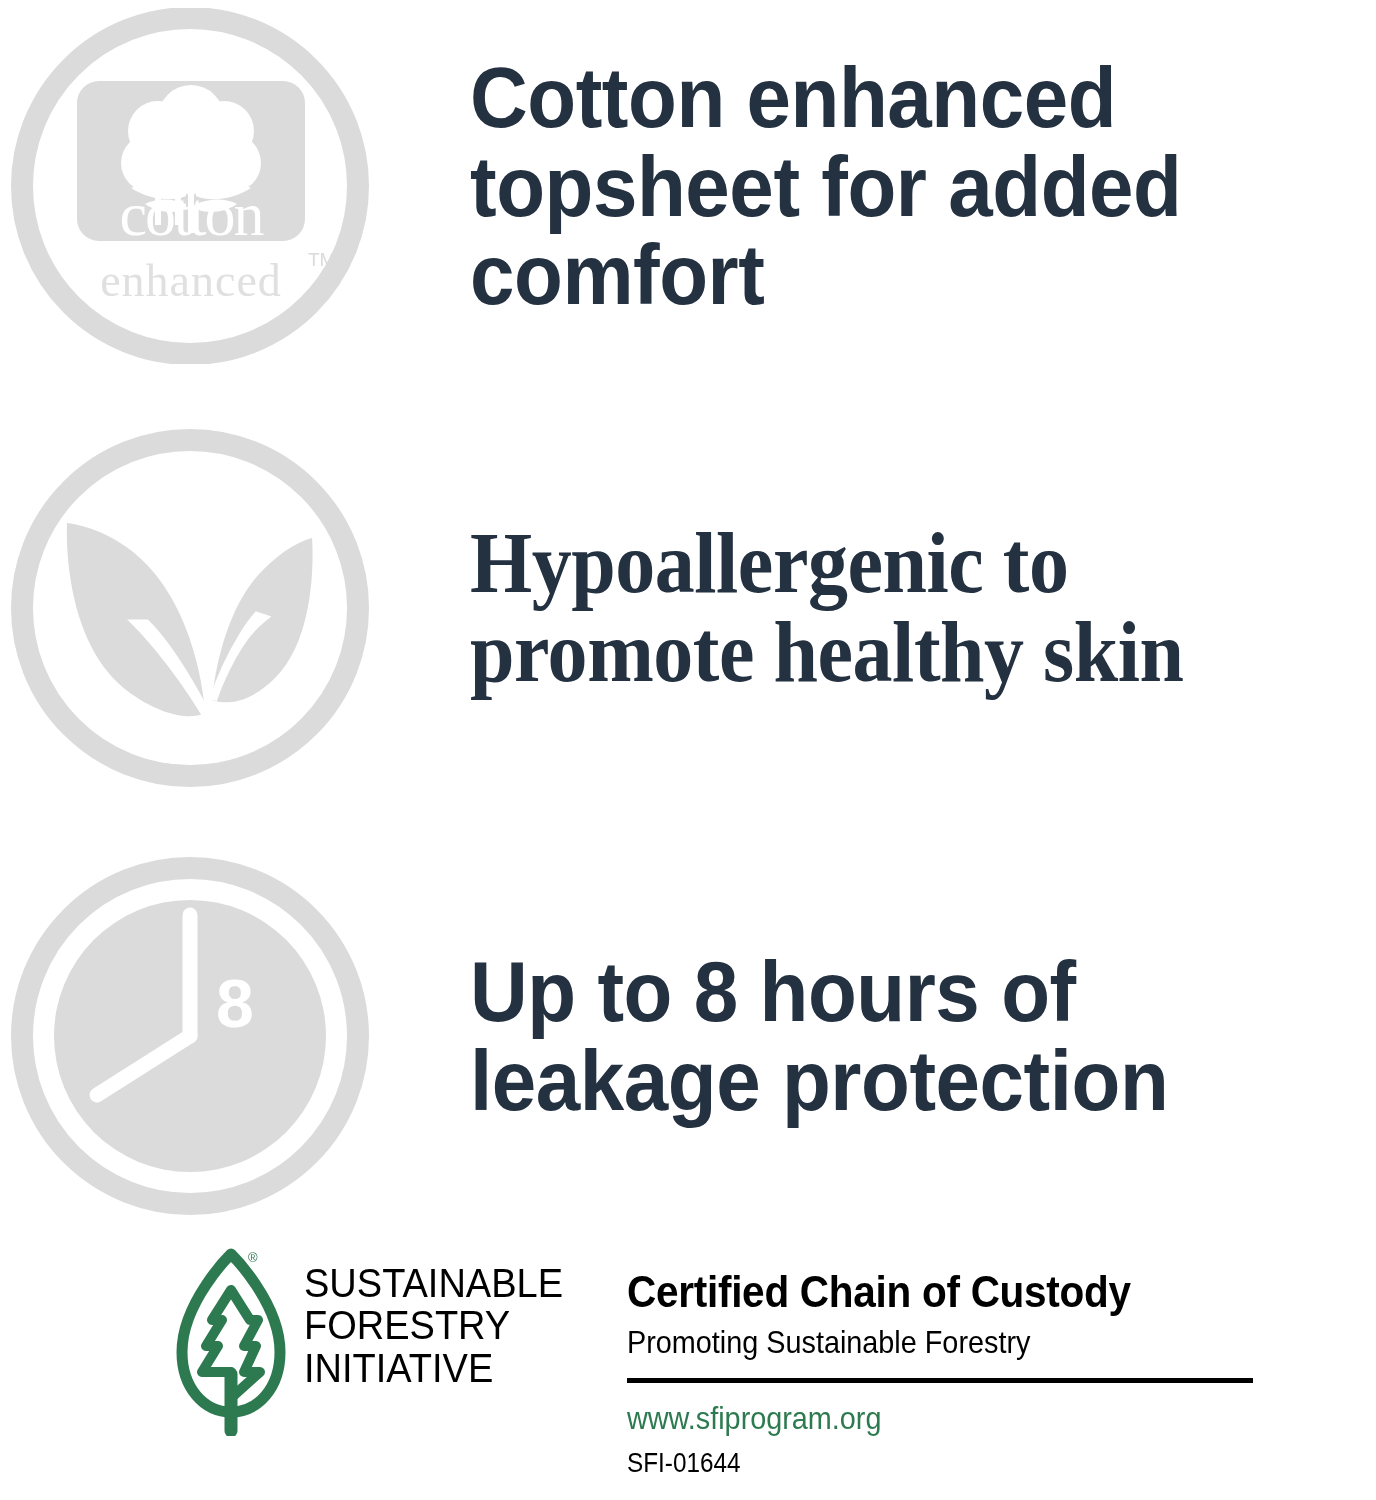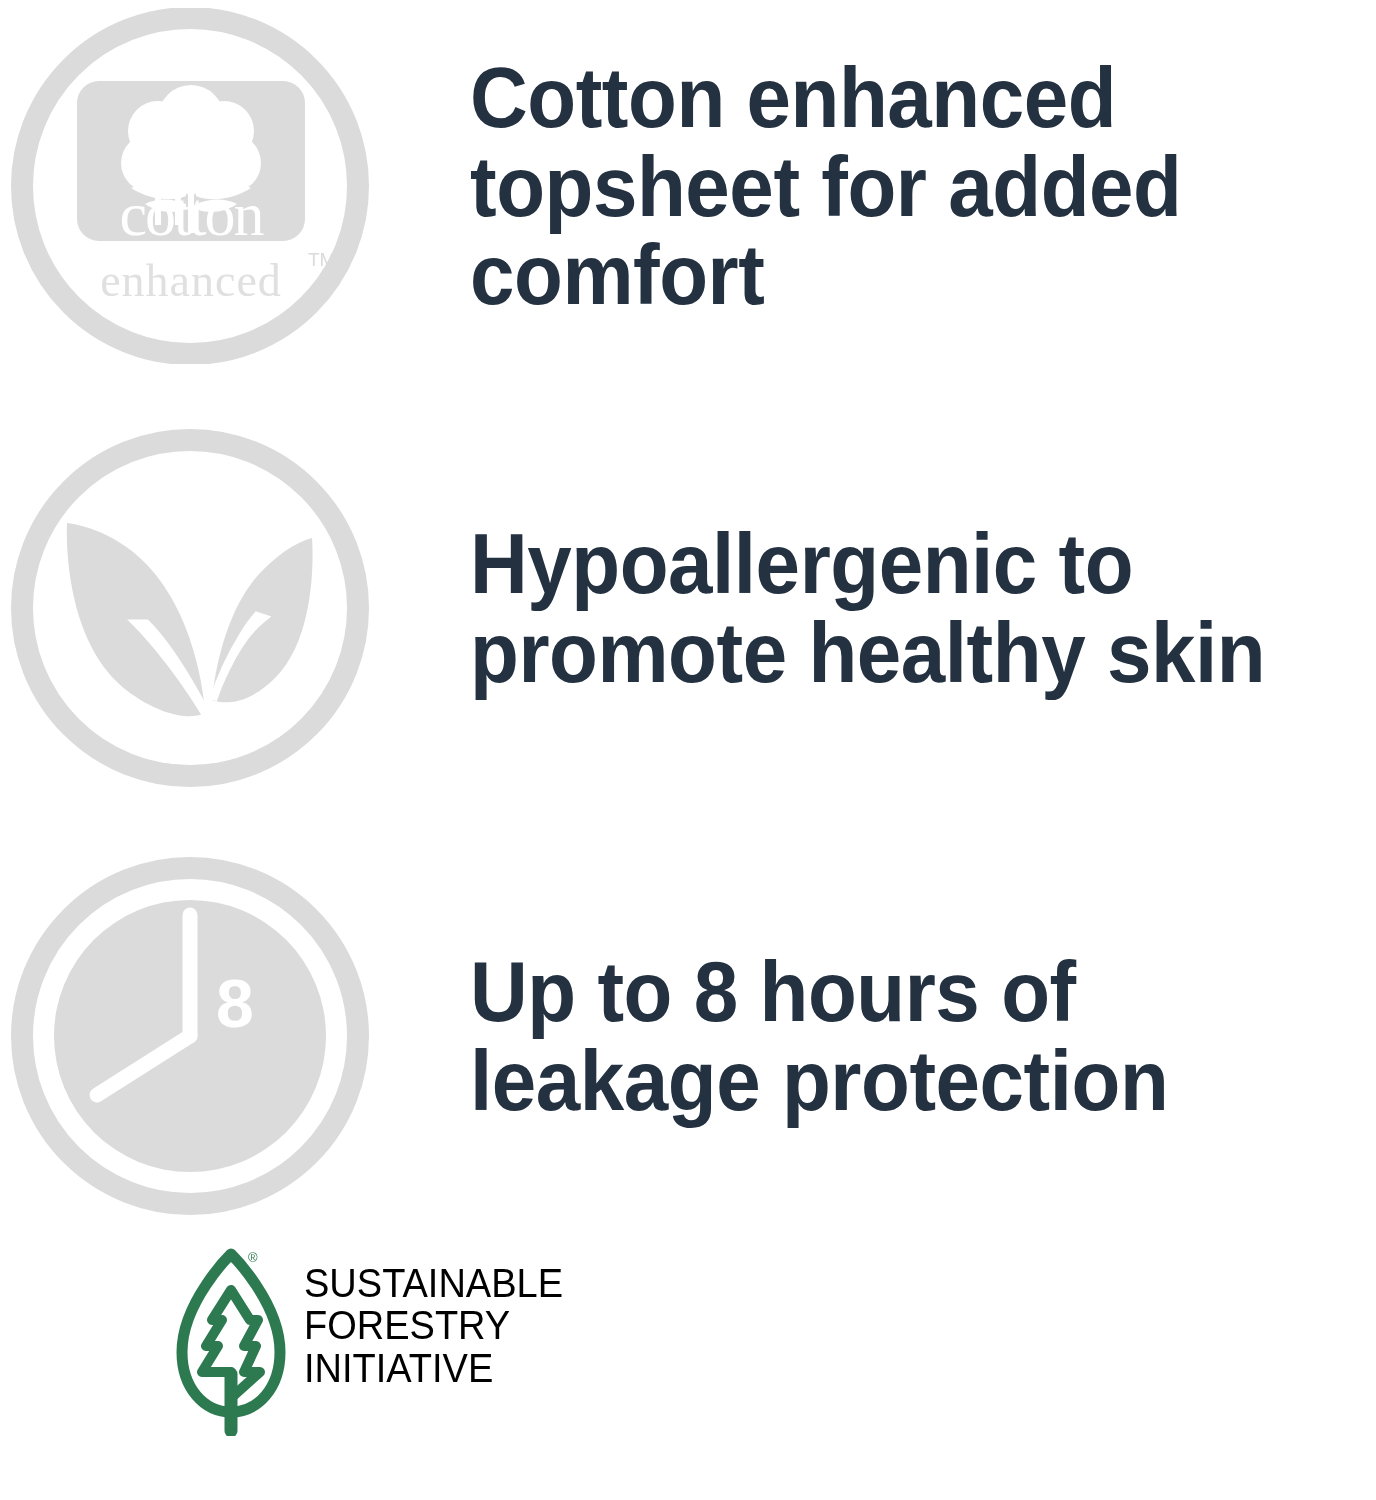--- a/index.html
+++ b/index.html
@@ -17,21 +17,21 @@
 
   
   .feature-row {
     position: absolute;
     left: 0;
     width: 1376px;
     display: flex;
     align-items: center;
   }
   #row-cotton { top: 8px;   height: 356px; }
-  #row-leaf   { top: 428px; height: 360px; }
+  #row-leaf   { top: 428px; height: 360px; font-family: Liberation Serif, serif; }
   #row-clock  { top: 855px; height: 362px; }
 
   .icon-slot {
     position: relative;
     width: 470px;
     height: 100%;
     flex: 0 0 470px;
   }
   .icon-slot svg { display: block; }
 
@@ -237,13 +237,20 @@
       <text x="76" y="16" font-family="'Liberation Sans', sans-serif" font-size="13" fill="#2e7a50">®</text>
     </svg>
 
     <div id="sfi-wordmark">
       <div>SUSTAINABLE</div>
       <div>FORESTRY</div>
       <div>INITIATIVE</div>
     </div>
   </div>
 
+  <div id="sfi-cert">
+    <div id="cert-title">Certified Chain of Custody</div>
+    <div id="cert-sub">Promoting Sustainable Forestry</div>
+    <div id="cert-rule"></div>
+    <div id="cert-url">www.sfiprogram.org</div>
+    <div id="cert-code">SFI-01644</div>
+  </div>
 </div>
 
 </body></html>

